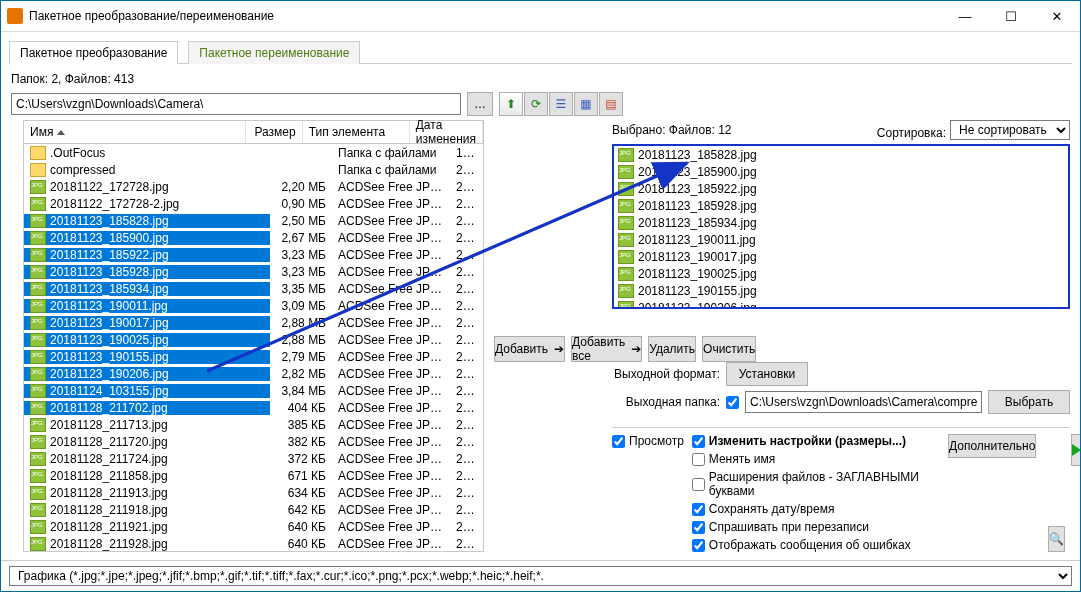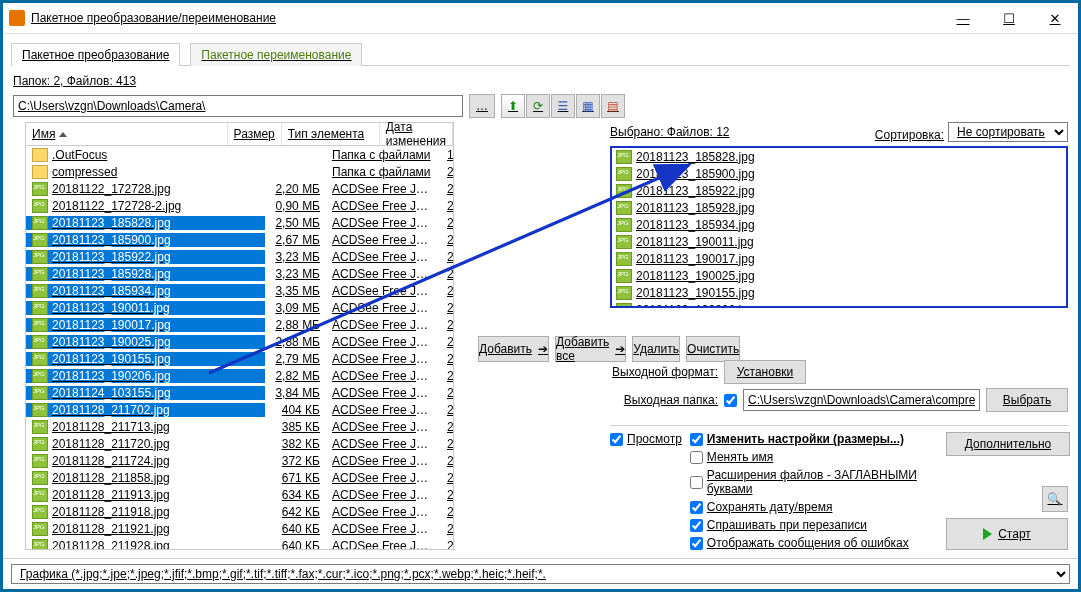--- a/index.html
+++ b/index.html
@@ -1,33 +1,33 @@
 <!DOCTYPE html>
 <html><head>
 <meta charset="utf-8">
 <style>
 html,body{margin:0;padding:0;font-family:"Segoe UI",Tahoma,sans-serif;font-size:12px;color:#000;background:#fff;}
-.window{width:1081px;height:592px;border:3px solid #0369a1;box-sizing:border-box;display:flex;flex-direction:column;background:#fff;text-decoration:underline;}
+.window{width:1081px;height:592px;border:1px solid #0369a1;box-sizing:border-box;display:flex;flex-direction:column;background:#fff;}
 .titlebar{height:30px;display:flex;align-items:center;padding:0 0 0 6px;border-bottom:1px solid #ddd;}
 .titlebar .ico{width:16px;height:16px;background:#e57300;border-radius:2px;margin-right:6px;display:inline-block;}
 .titlebar .ttl{flex:1;}
 .titlebar .wbtn{width:46px;height:30px;display:flex;align-items:center;justify-content:center;font-family:Arial;font-size:13px;}
 .tabs{display:flex;padding:8px 8px 0 8px;gap:10px;}
 .tab{padding:4px 10px;border:1px solid #ccc;border-bottom:none;background:#fff;position:relative;top:1px;}
 .tab.active{background:#fff;z-index:2;}
 .tab.inactive{background:#f4f4f4;color:#4d7c0f;}
 .tabline{border-bottom:1px solid #ccc;margin:0 8px;}
 .body{flex:1;padding:6px 10px 8px 10px;display:flex;flex-direction:column;gap:4px;overflow:hidden;}
 .status{padding:2px 0;}
 .row{display:flex;align-items:center;gap:6px;}
 .path-in{flex:1;height:20px;border:1px solid #7a7a7a;padding:0 4px;font:inherit;}
 .smallbtn{height:22px;min-width:24px;border:1px solid #adadad;background:#e1e1e1;display:flex;align-items:center;justify-content:center;}
 .iconbtn{width:22px;height:22px;border:1px solid #adadad;background:#e1e1e1;display:flex;align-items:center;justify-content:center;}
 .iconbar{display:flex;gap:1px;}
-.columns{display:flex;gap:24px;flex:1;min-height:0;padding-left:12px;}
+.columns{display:flex;gap:10px;flex:1;min-height:0;padding-left:12px;}
 .left{flex:1;display:flex;flex-direction:column;min-width:0;}
 .mid{width:108px;display:flex;flex-direction:row;gap:6px;padding-top:26px;align-items:center;}
 .right{width:458px;display:flex;flex-direction:column;gap:4px;}
 .listhdr{display:flex;border:1px solid #c9c9c9;background:#fff;height:22px;align-items:stretch;}
 .listhdr>div{border-right:1px solid #e2e2e2;padding:4px 6px;display:flex;align-items:center;gap:4px;box-sizing:border-box;}
 .col-name{width:246px;}
 .col-size{width:62px;justify-content:flex-end;}
 .col-type{width:118px;}
 .col-date{flex:1;}
 .filelist{flex:1;border:1px solid #c9c9c9;border-top:none;overflow:auto;position:relative;background:#fff;}
@@ -45,21 +45,21 @@
 .btn{border:1px solid #adadad;background:#e1e1e1;height:24px;width:104px;display:flex;align-items:center;justify-content:center;gap:6px;}
 .toprow{display:flex;justify-content:space-between;align-items:center;height:22px;}
 .sellist{border:2px solid #1434c6;height:202px;overflow:auto;background:#fff;}
 .srow{display:flex;align-items:center;gap:4px;height:17px;padding:0 4px;}
 .lbl{white-space:nowrap;}
 select,input[type=text]{font:inherit;border:1px solid #7a7a7a;height:20px;padding:0 4px;background:#fff;}
 .chk{display:flex;align-items:center;gap:4px;}
 input[type=checkbox]{width:13px;height:13px;margin:0;}
 .opts{border-top:1px solid #ccc;padding-top:6px;display:flex;gap:8px;}
 .optsL{display:flex;flex-direction:column;gap:4px;flex:1;}
-.optsR{display:flex;flex-direction:column;gap:6px;width:122px;align-items:stretch;}
+.optsR{display:flex;flex-direction:row;gap:6px;width:122px;align-items:stretch;}
 .wide{width:100%;}
 .startbtn{height:30px;border:1px solid #adadad;background:#e1e1e1;display:flex;align-items:center;justify-content:center;gap:6px;}
 .play{width:0;height:0;border-left:9px solid #1aa321;border-top:6px solid transparent;border-bottom:6px solid transparent;}
 .footer{border-top:1px solid #ccc;padding:4px 8px;display:flex;align-items:center;gap:4px;height:22px;}
 .footer select{flex:1;}
 .tri-up{width:0;height:0;border-left:4px solid transparent;border-right:4px solid transparent;border-bottom:5px solid #555;}
 svg.bigarrow{position:absolute;left:196px;top:-9px;width:500px;height:280px;pointer-events:none;z-index:5;}
 .scroll-webkit::-webkit-scrollbar{width:16px;}
 .scroll-webkit::-webkit-scrollbar-thumb{background:#c2c2c2;border:1px solid #a8a8a8;}
 .scroll-webkit::-webkit-scrollbar-track{background:#f0f0f0;}

